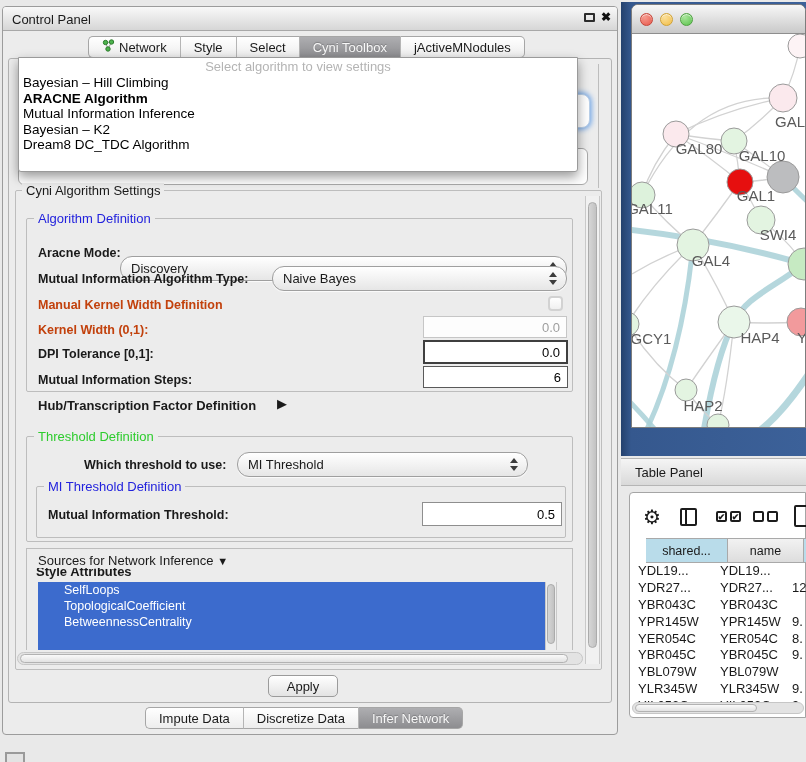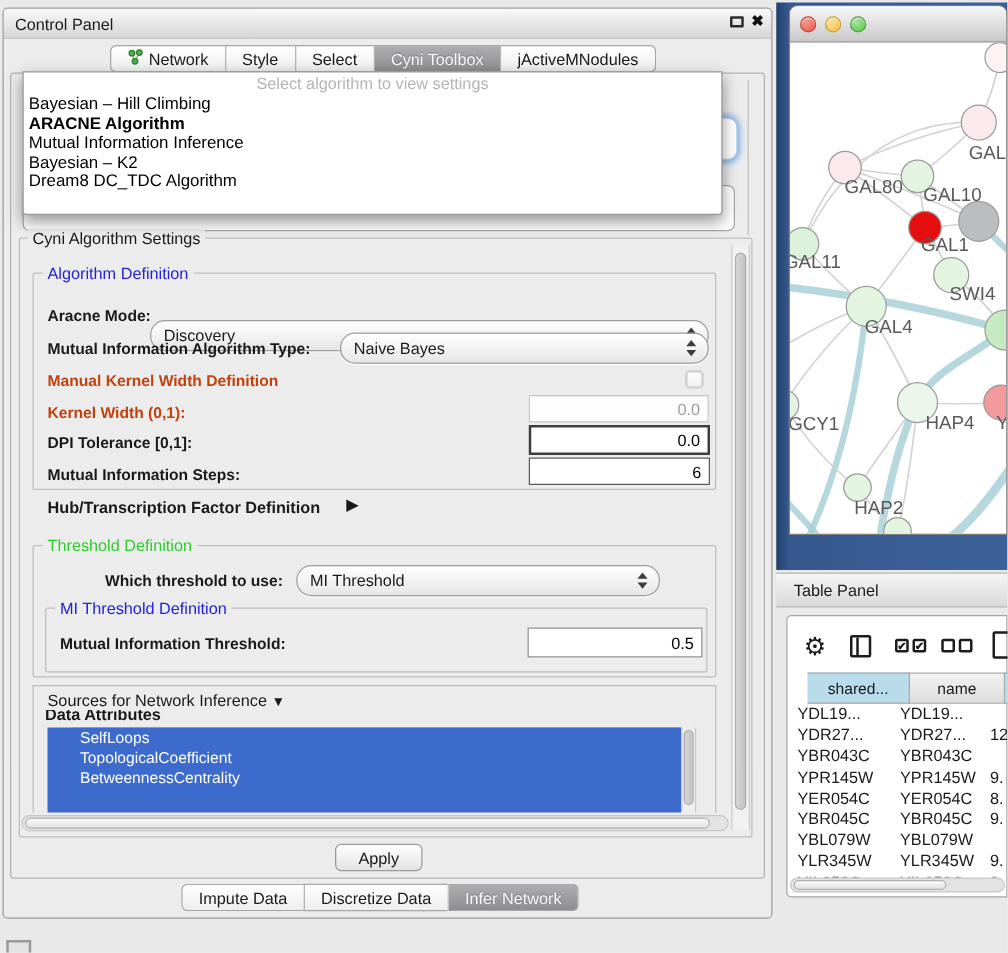--- a/index.html
+++ b/index.html
@@ -216,21 +216,21 @@
 </div>
 
 <div class="abs groupbox" style="left:36px; top:486px; width:530px; height:52px;"></div>
 <div class="abs group-label blue-title nowrap" style="left:44px; top:479px;">MI Threshold Definition</div>
 
 <div class="abs lbl" style="left:48px; top:508px;">Mutual Information Threshold:</div>
 <input class="abs txt soft" style="left: 422px; top: 502px; width: 140px; height: 24px;" value="0.5">
 
 <div class="abs" style="left:26px; top:548px; width:547px; height:102px; border:1px solid #bdbdbd; border-bottom:none;"></div>
 <div class="abs group-label nowrap" style="left:34px; top:553px;"><span>Sources for Network Inference</span> <span style="font-size:11px;">▼</span></div>
-<div class="abs lbl" style="left:36px; top:564px; font-size:13px;">Data Attributes</div>
+<div class="abs lbl" style="left:36px; top:564px; font-size:13px;">Style Attributes</div>
 
 <div class="abs attr-list" style="left:38px; top:582px; width:507px; height:68px;" id="attr-list">
     <div class="attr-item" style="background: rgb(60, 107, 205);">SelfLoops</div>
     <div class="attr-item" style="background: rgb(60, 107, 205);">TopologicalCoefficient</div>
     <div class="attr-item" style="background: rgb(60, 107, 205);">BetweennessCentrality</div>
   </div>
 <div class="abs scroll-track-v" style="left:545px; top:582px; width:12px; height:68px; background:#ededed;">
   <div class="scroll-thumb" style="position:absolute; left:1px; top:2px; width:8px; height:60px;"></div>
 </div>
 

